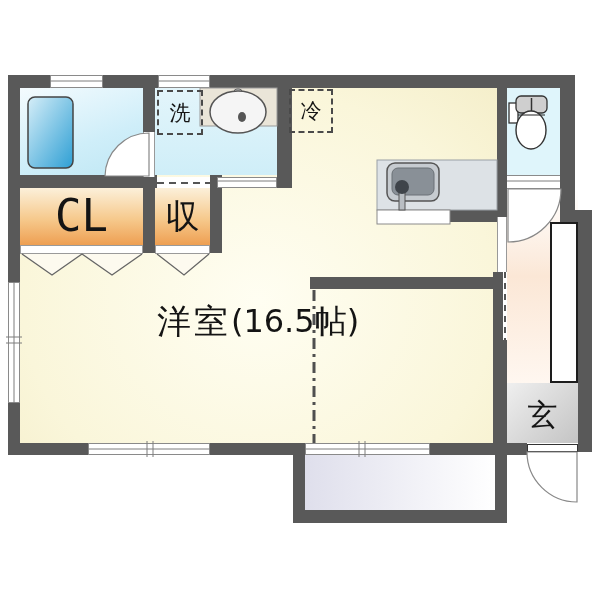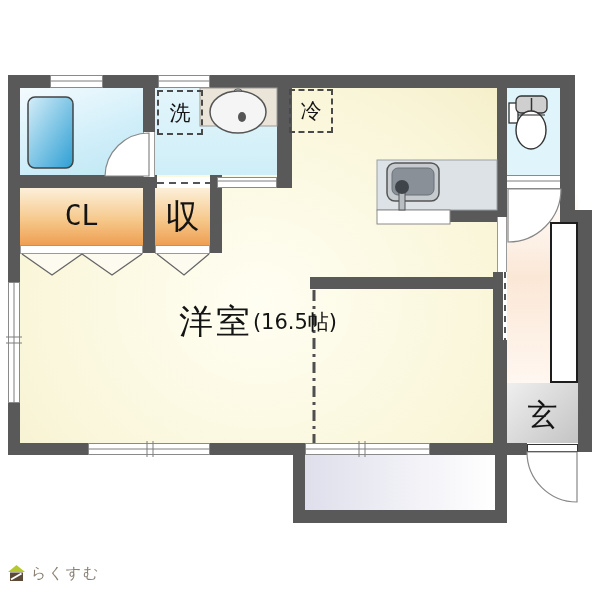--- a/index.html
+++ b/index.html
@@ -154,38 +154,30 @@
 
   <div class="dashedbox" style="left:157px;top:90px;width:46px;height:45px;font-size:21px;">
     <span>洗</span>
   </div>
   <div class="dashedbox" style="left:289px;top:89px;width:44px;height:44px;font-size:21px;">
     <span>冷</span>
   </div>
 
   <div class="lbl" style="left:118px;top:304px;width:280px;flex-direction:row;">
     <span style="font-size:34px;letter-spacing:3px;">洋室</span>
-    <span style="font-size:21px;">(16.5帖)</span>
+    <span style="font-size:32px;">(16.5帖)</span>
   </div>
 
-  <div class="lbl" style="left:20px;top:190px;width:123px;height:52px;font-size:28px;font-family:'DejaVu Sans Mono',monospace;">
+  <div class="lbl" style="left:20px;top:190px;width:123px;height:52px;font-size:44px;font-family:'DejaVu Sans Mono',monospace;">
     <span>CL</span>
   </div>
 
   <div class="lbl" style="left:155px;top:192px;width:55px;height:50px;font-size:34px;">
     <span>収</span>
   </div>
 
   <div class="lbl" style="left:507px;top:394px;width:71px;height:42px;font-size:30px;">
     <span>玄</span>
   </div>
 
 
-  <div class="logo">
-    <svg width="17" height="17" viewBox="0 0 17 17">
-      <polygon points="8.5,0 0,7 17,7" fill="var(--logo-green,#b5c92e)"></polygon>
-      <rect x="2" y="7.5" width="13" height="8.5" fill="var(--logo-brown,#5c4a38)"></rect>
-      <line x1="3" y1="14.5" x2="13.5" y2="8.5" stroke="#fff" stroke-width="2"></line>
-    </svg>
-    <span class="logo-text">らくすむ</span>
-  </div>
 
 </div>
 
 </body></html>

